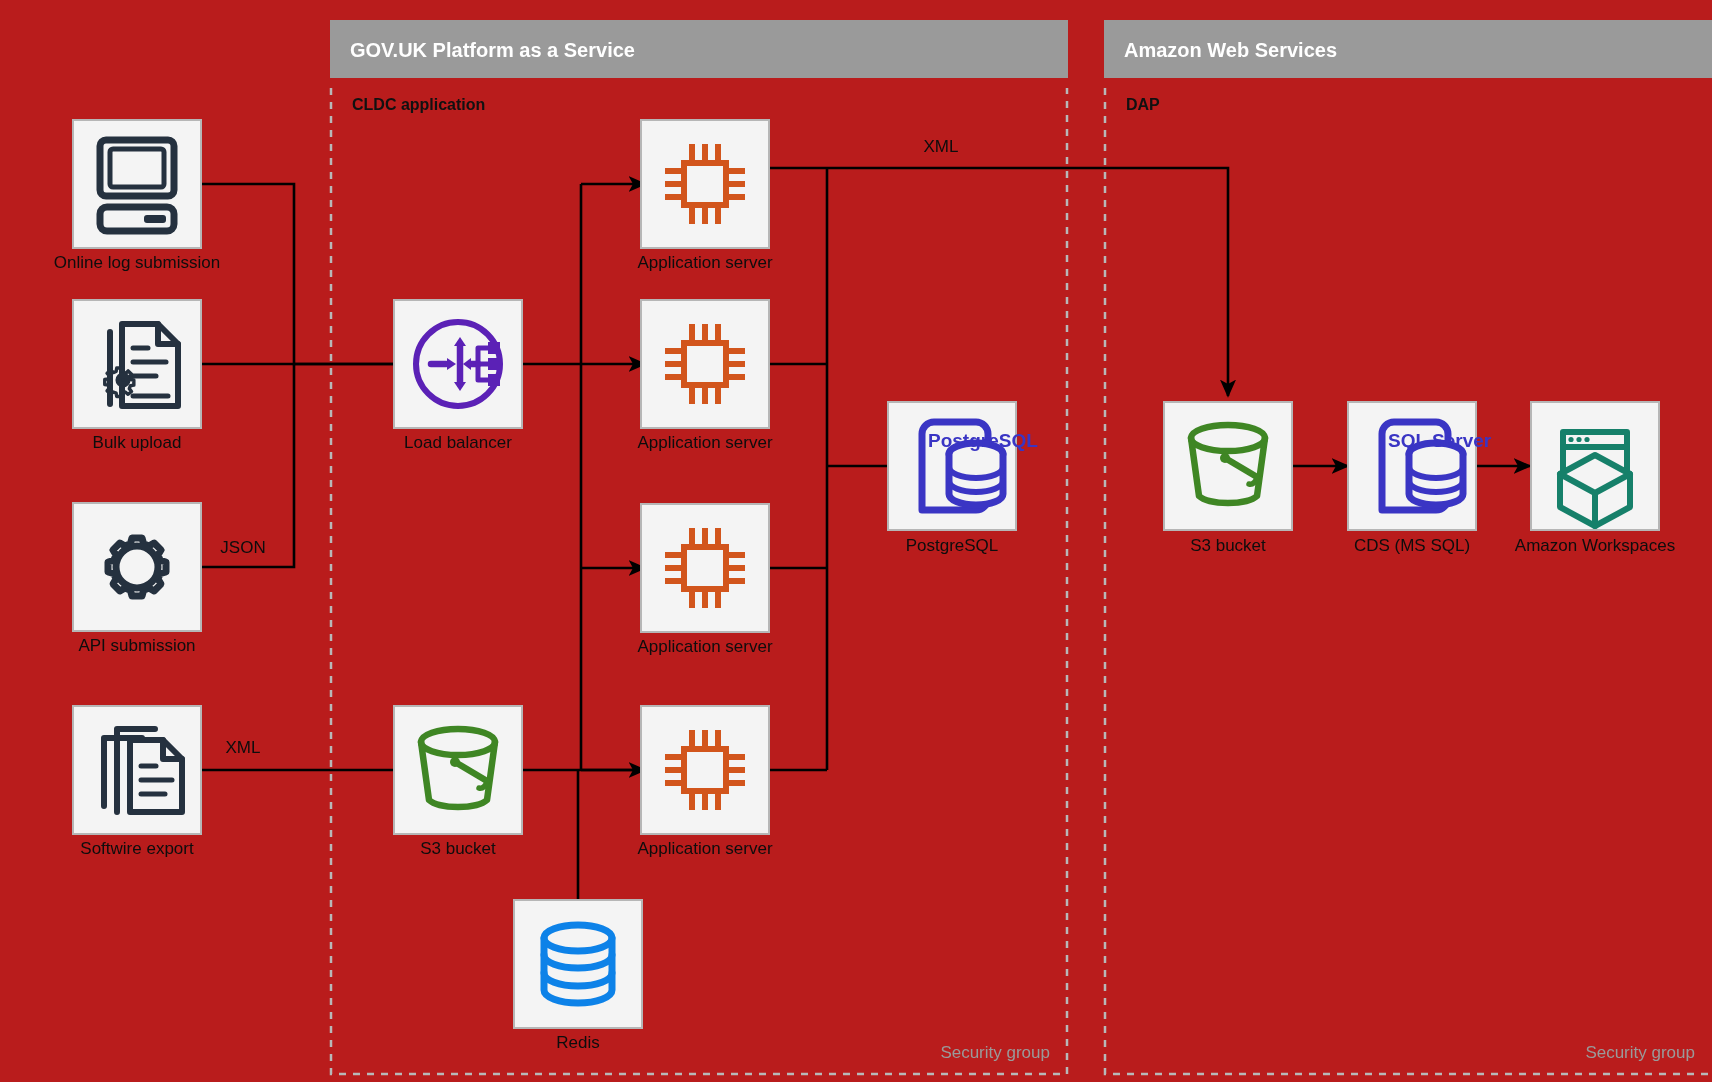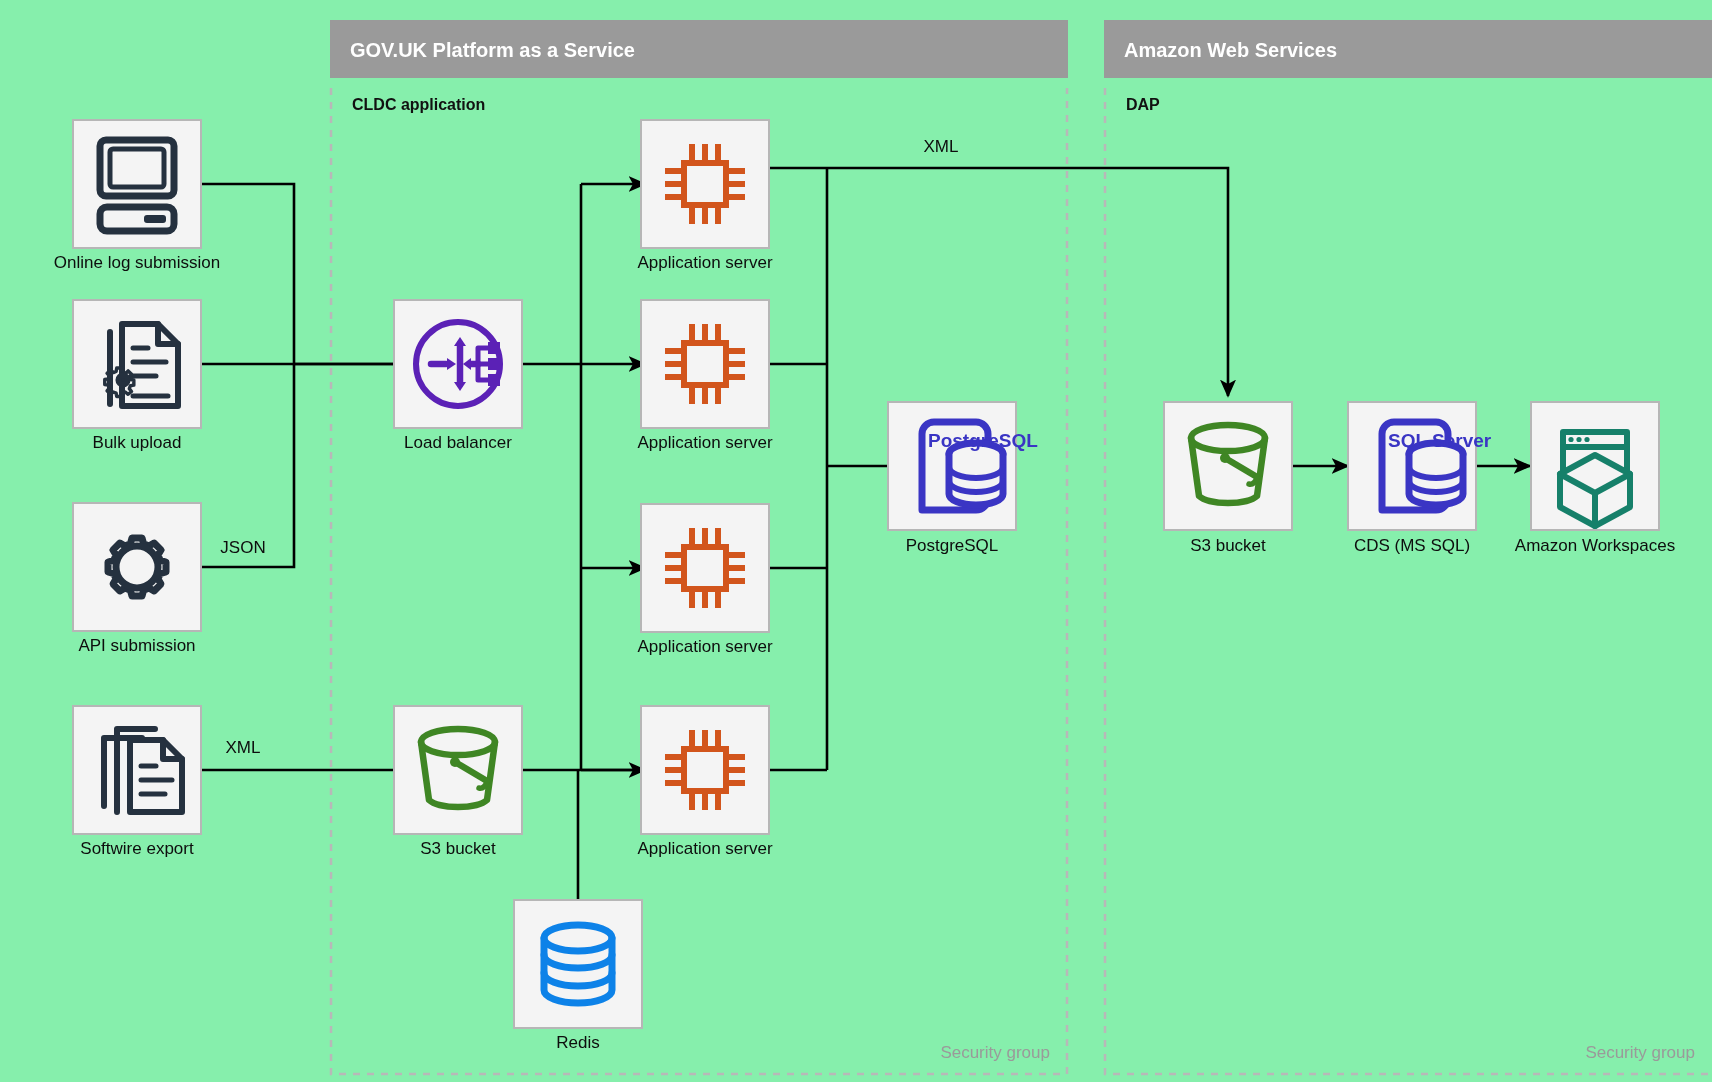--- a/index.html
+++ b/index.html
@@ -1,19 +1,19 @@
 <!DOCTYPE html>
 <html><head>
 <meta charset="utf-8">
 <title>Architecture Diagram</title>
 <style>
   html,body{margin:0;padding:0;background:#ffffff;}
   body{width:1712px;height:1082px;overflow:hidden;
        font-family:"Liberation Sans","DejaVu Sans",sans-serif;}
-  #stage{position:relative;width:1712px;height:1082px;background:#86efac;}
+  #stage{position:relative;width:1712px;height:1082px;background:#b91c1c;}
   svg.diagram{position:absolute;left:0;top:0;width:1712px;height:1082px;}
   .grp-title{font-family:"Liberation Sans","DejaVu Sans",sans-serif;
              font-size:20px;font-weight:bold;fill:#ffffff;}
   .sub-title{font-family:"Liberation Sans","DejaVu Sans",sans-serif;
              font-size:16px;font-weight:bold;fill:#111111;}
   .node-label{font-family:"Liberation Sans","DejaVu Sans",sans-serif;
               font-size:17px;fill:#0d0d0d;text-anchor:middle;}
   .edge-label{font-family:"Liberation Sans","DejaVu Sans",sans-serif;
               font-size:17px;fill:#0d0d0d;text-anchor:middle;}
   .secgrp{font-family:"Liberation Sans","DejaVu Sans",sans-serif;

